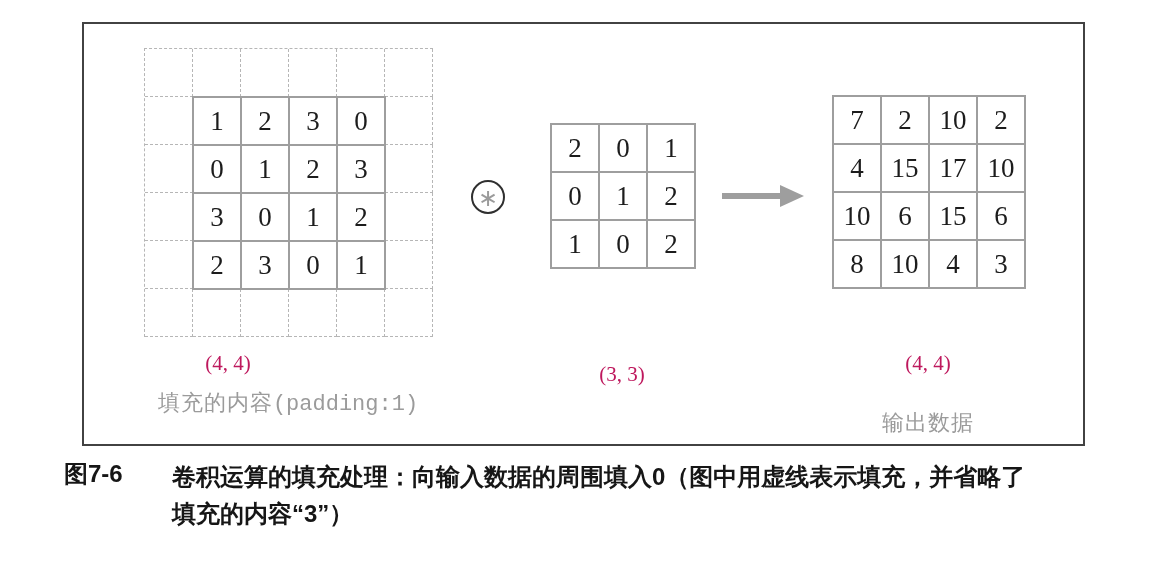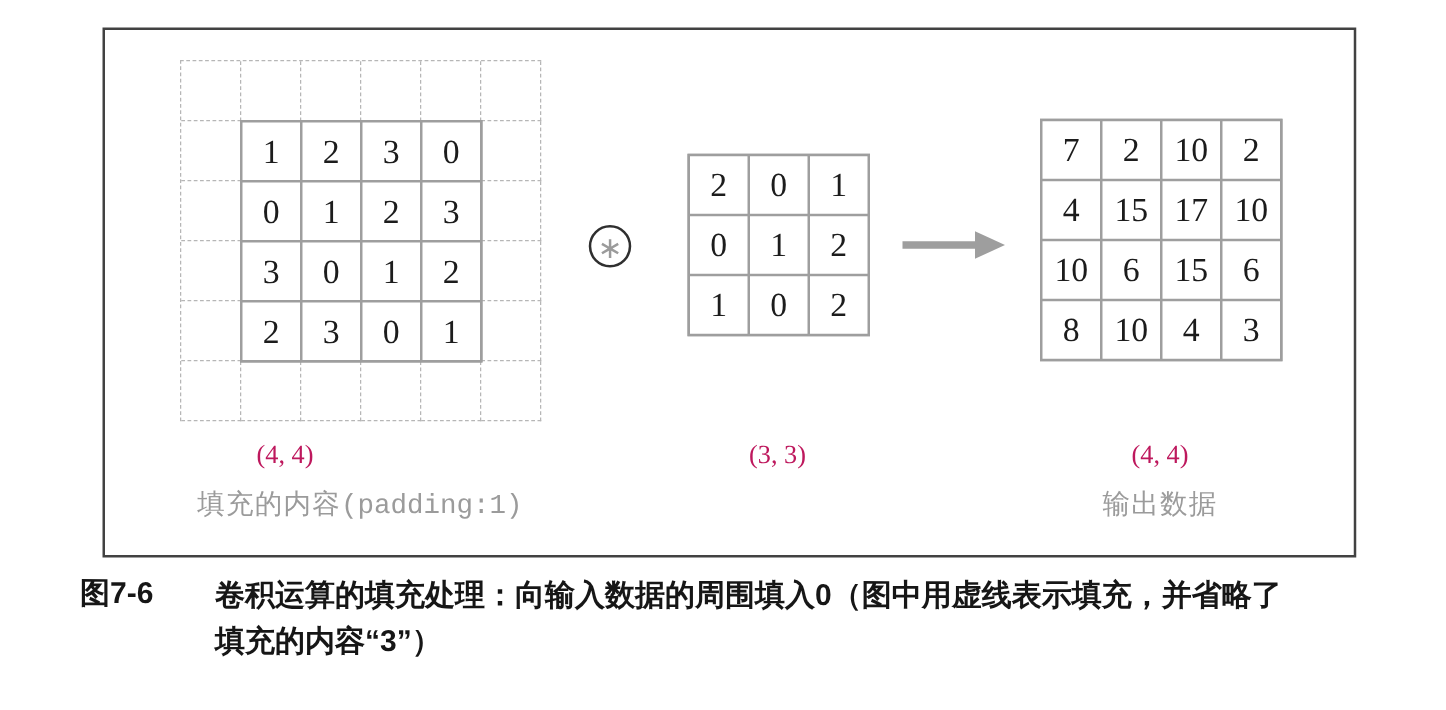--- a/index.html
+++ b/index.html
@@ -39,22 +39,22 @@
   .arrow .shaft{position:absolute;left:0;top:9px;width:60px;height:6px;background:var(--arrow);}
   .arrow .head{position:absolute;left:58px;top:1px;width:0;height:0;
         border-left:24px solid var(--arrow);border-top:11px solid transparent;border-bottom:11px solid transparent;}
   
   .shape-label{position:absolute;top:327px;width:200px;text-align:center;
         font-family:"Liberation Serif","DejaVu Serif",serif;font-size:21px;color:#be185d;}
   .cn-label{position:absolute;top:364px;width:320px;text-align:center;
         font-size:22px;color:var(--gray-label);letter-spacing:1px;}
   .cn-label .suffix{font-family:Liberation Mono, monospace;letter-spacing:0;margin-top:24px;}
   .lbl-input{left:44px;}  .cn-input{left:44px;}
-  .lbl-filter{left:438px;} .cn-filter{left:378px;}
-  .lbl-output{left:744px;} .cn-output{left:684px;}
+  .lbl-filter{left:438px;margin-top:11px;} .cn-filter{left:378px;}
+  .lbl-output{left:744px;} .cn-output{left:684px;margin-top:20px;}
   
   .caption{position:absolute;left:64px;top:458px;width:1040px;display:flex;
         font-weight:bold;font-size:24px;color:#161616;gap:12px;}
   .fig-num{flex:none;width:96px;}
   .cap-text{line-height:37px;}
 </style>
 </head>
 <body>
 
 <div class="page">

